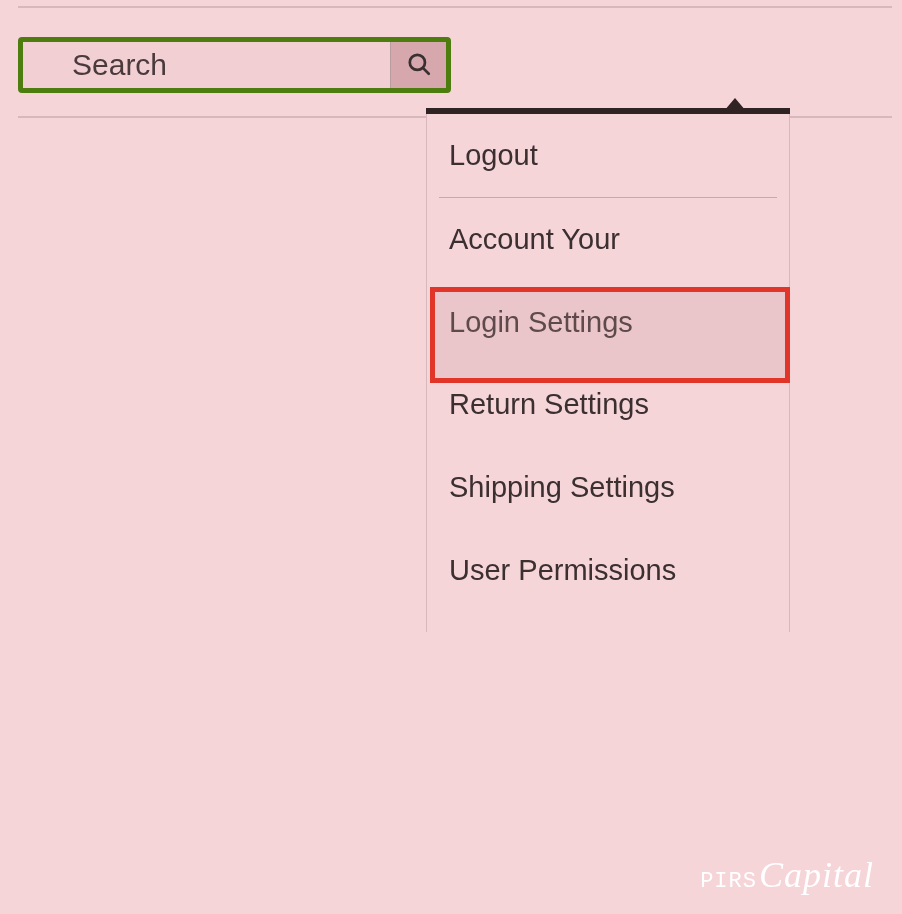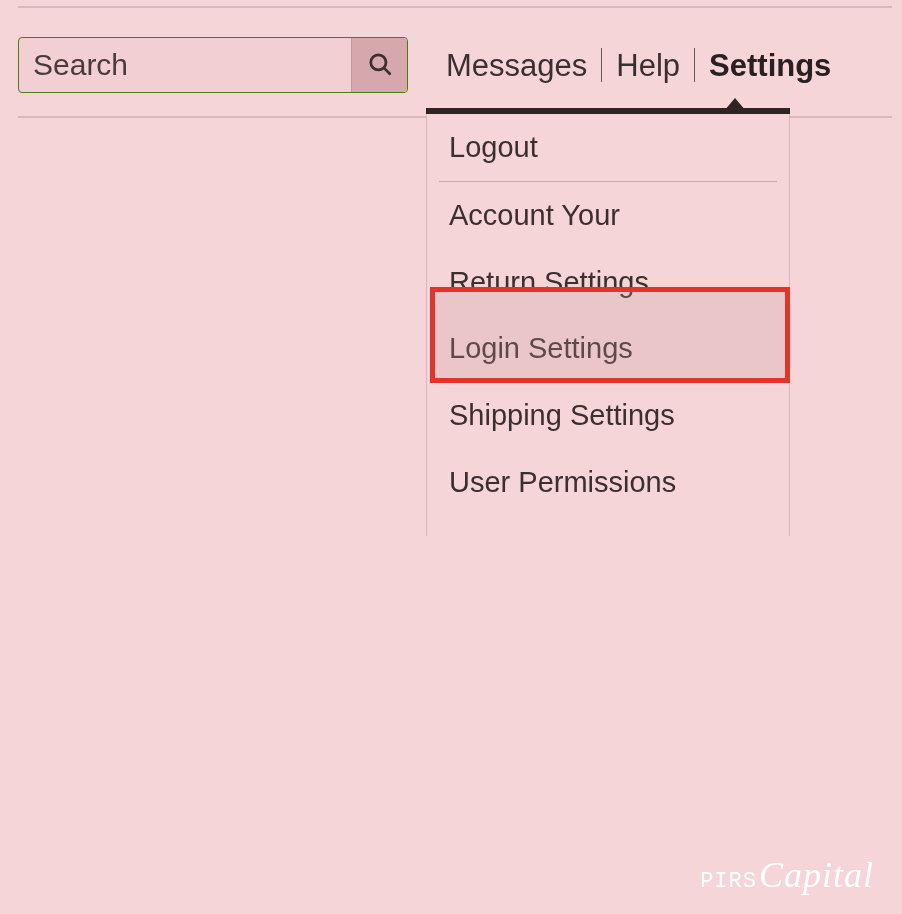--- a/index.html
+++ b/index.html
@@ -29,24 +29,25 @@
       left: 18px;
       right: 10px;
       height: 56px;
       display: flex;
       align-items: center;
     }
     .search-wrap {
       display: flex;
       align-items: stretch;
       height: 56px;
-      border: 1px solid #4d7c0f;
+      border: 5px solid #4d7c0f;
       border-radius: 4px;
       overflow: hidden;
       background: #f1cfd3;
+      padding-left: 35px;
     }
     .search-input {
       border: none;
       background: transparent;
       font-size: 30px;
       color: #4a3a3c;
       padding: 0 14px;
       width: 332px;
       outline: none;
     }
@@ -120,21 +121,21 @@
       left: 426px;
       width: 364px;
       background: #f6d5d9;
       border-left: 1px solid #d8b8bc;
       border-right: 1px solid #d8b8bc;
       padding-bottom: 20px;
     }
     .dropdown-item {
       font-size: 29px;
       color: #3b2f30;
-      padding: 16px 22px;
+      padding: 24px 22px;
       cursor: pointer;
       line-height: 1.2;
     }
     .dropdown-divider {
       height: 1px;
       background: #c9a9ad;
       margin: 0 12px;
     }
     .highlight-box {
       position: absolute;
@@ -181,40 +182,33 @@
     <button class="search-btn">
       <span>
         <svg width="26" height="26" viewBox="0 0 24 24" fill="none" stroke="#3b2f30" stroke-width="2.5" stroke-linecap="round">
           <circle cx="10.5" cy="10.5" r="7"></circle>
           <line x1="21" y1="21" x2="15.8" y2="15.8"></line>
         </svg>
       </span>
     </button>
   </div>
 
-  <div class="nav-links">
-    <div class="nav-link">Messages</div>
-    <div class="nav-sep"></div>
-    <div class="nav-link">Help</div>
-    <div class="nav-sep"></div>
-    <div class="nav-link active">Settings</div>
-  </div>
 </div>
 
 <div class="menu-arrow"></div>
 <div class="menu-bar"></div>
 
 <div class="second-divider"></div>
 
 <div class="dropdown">
   <div class="dropdown-item">Logout</div>
   <div class="dropdown-divider"></div>
   <div class="dropdown-item">Account Your</div>
+  <div class="dropdown-item">Login Settings</div>
   <div class="dropdown-item">Return Settings</div>
-  <div class="dropdown-item">Login Settings</div>
   <div class="dropdown-item">Shipping Settings</div>
   <div class="dropdown-item">User Permissions</div>
 </div>
 
 <div class="highlight-box"></div>
 
 <div class="watermark">
   <span class="pirs">PIRS</span>
   <span class="capital">Capital</span>
 </div>

